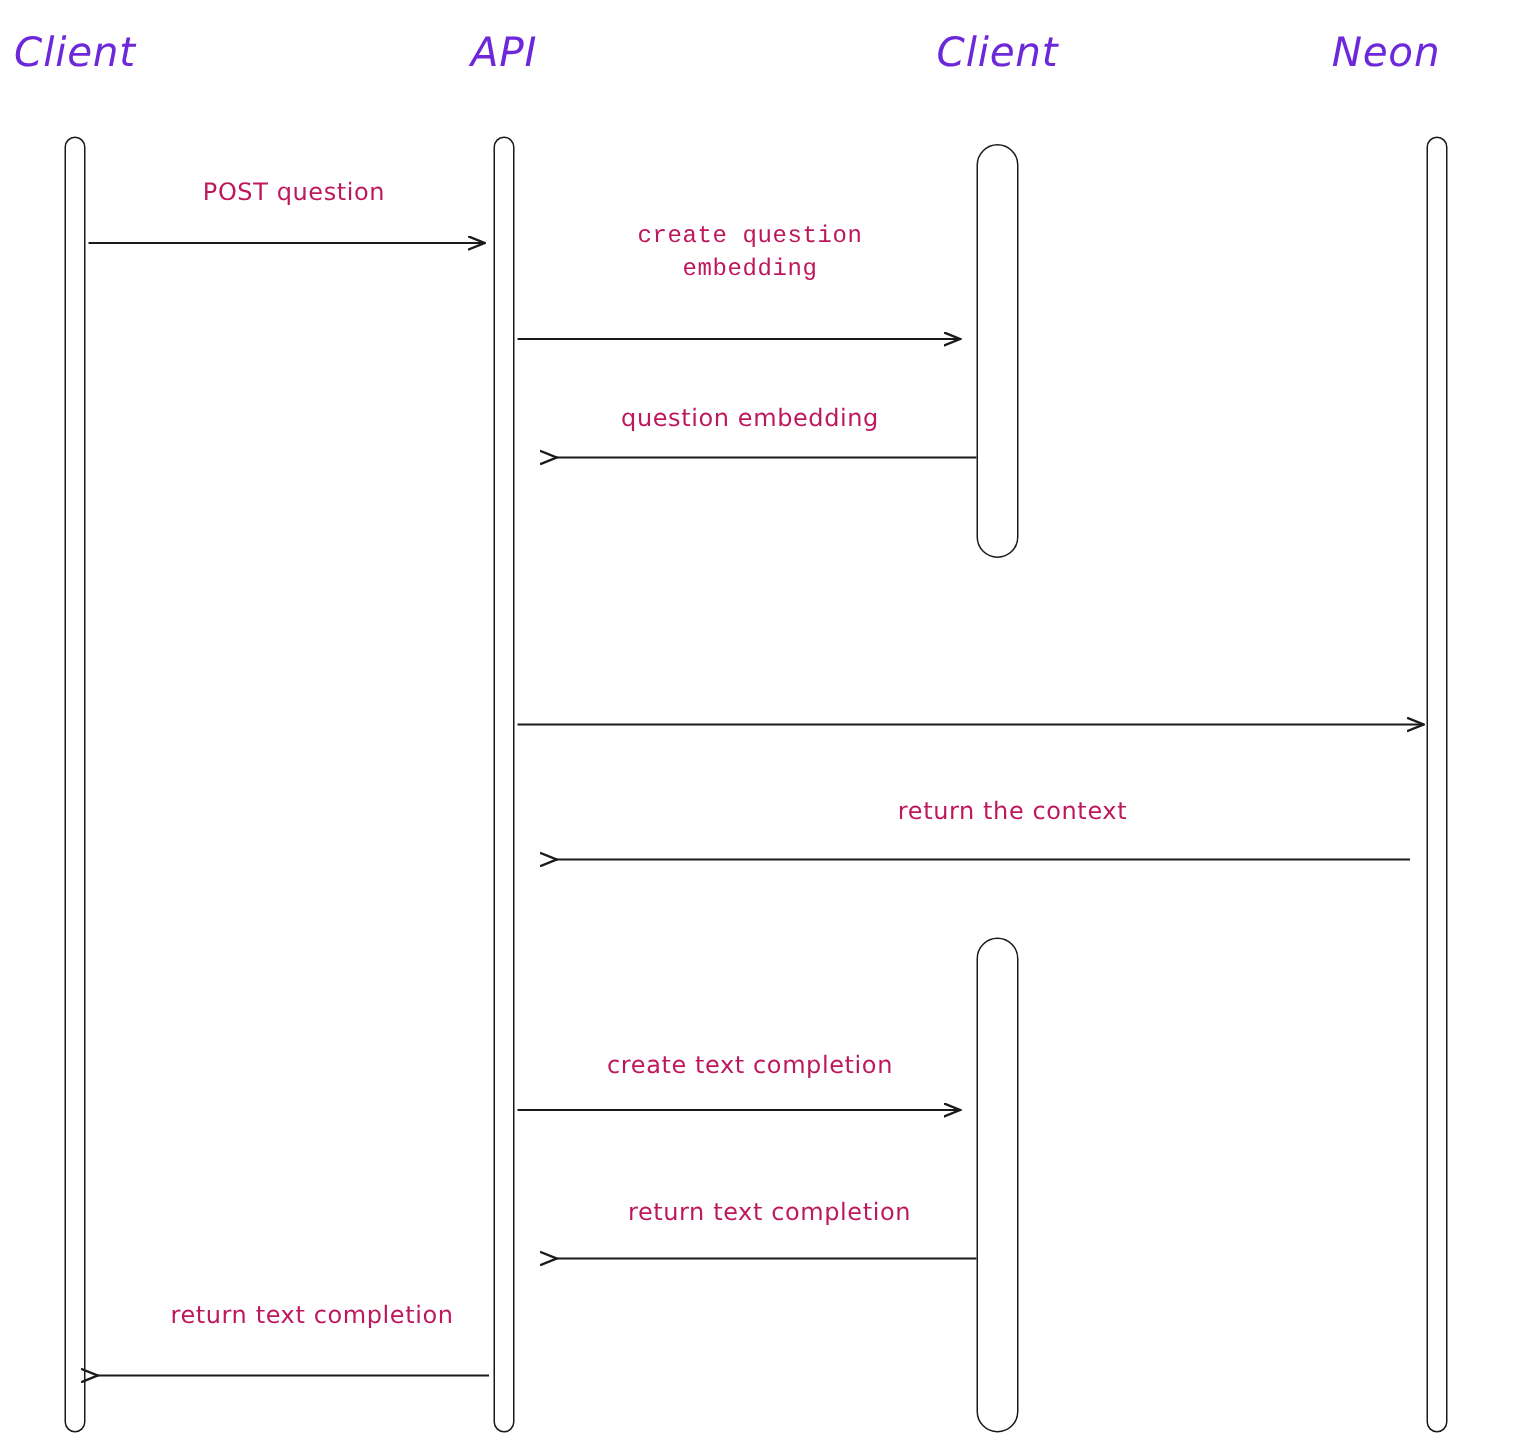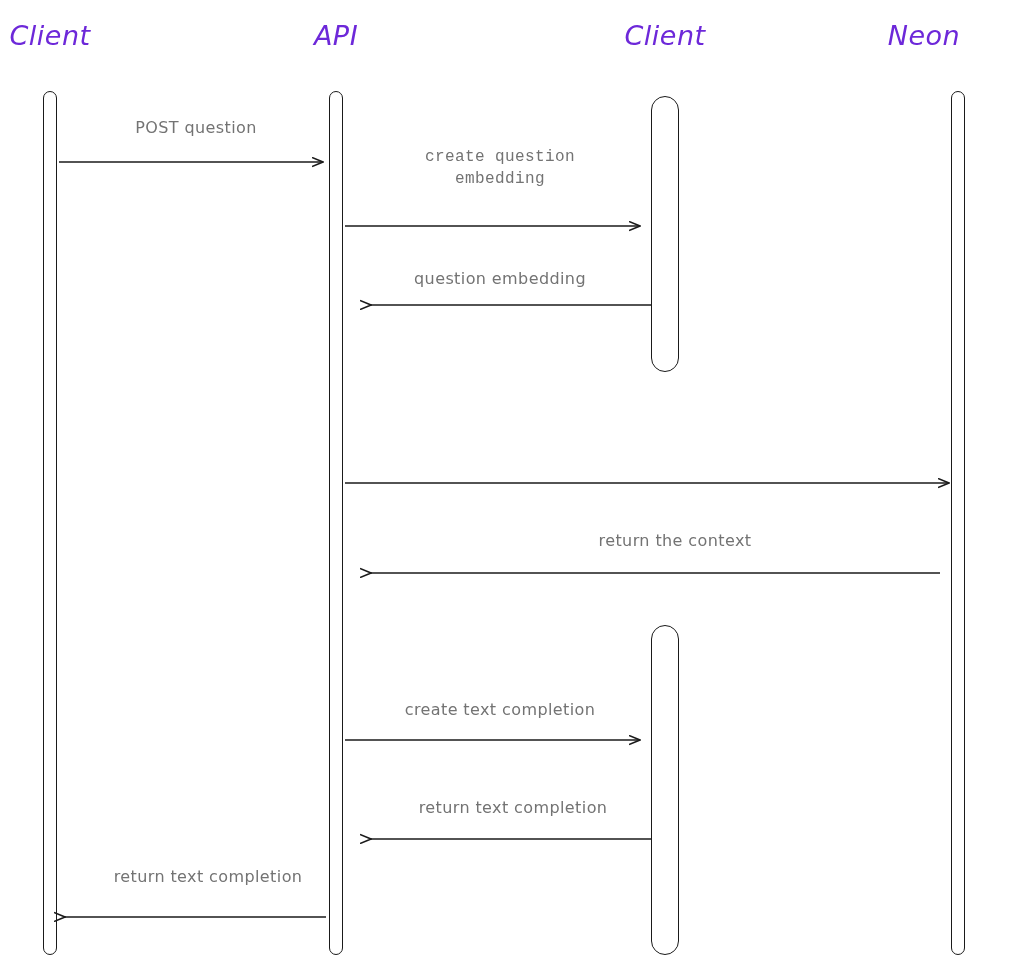--- a/index.html
+++ b/index.html
@@ -38,21 +38,21 @@
     width: 28px;
     background: #ffffff;
     border: 1.6px solid #1a1a1a;
     border-radius: 14px;
     transform: translateX(-50%);
     box-sizing: border-box;
   }
   .msg-label {
     position: absolute;
     font-size: 16px;
-    color: #737373;
+    color: #be185d;
     white-space: nowrap;
     transform: translateX(-50%);
     text-align: center;
     letter-spacing: 0.4px;
   }
   .msg-label.two-line {
     white-space: normal;
     width: 200px;
     line-height: 1.35;
     font-family: Liberation Mono, monospace;

